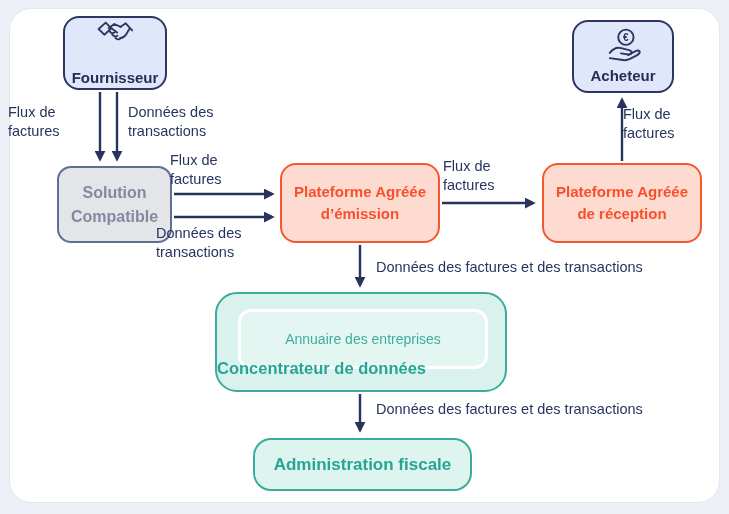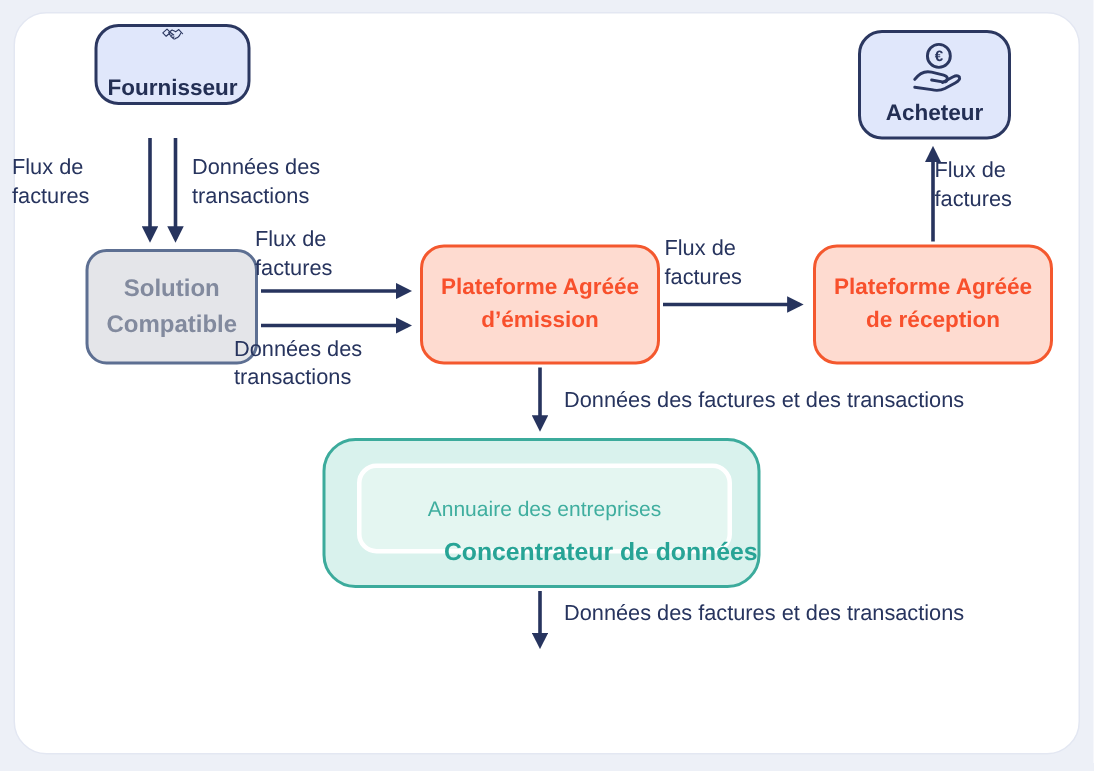--- a/index.html
+++ b/index.html
@@ -15,21 +15,21 @@
 
   .arrows { position:absolute; left:0; top:0; width:729px; height:514px; pointer-events:none; }
 
   .node {
     position:absolute; display:flex; flex-direction:column;
     align-items:center; justify-content:center; text-align:center;
   }
   .node-label { white-space:pre-line; font-weight:700; line-height:1.28; }
 
   .node-fournisseur {
-    left:63px; top:16px; width:104px; height:54px;
+    left:63px; top:16px; width:104px; height:74px;
     background:#e0e7fb; border:2.5px solid #2b3760; border-radius:16px; gap:19px;
   }
   .node-acheteur {
     left:572px; top:20px; width:102px; height:73px;
     background:#e0e7fb; border:2.5px solid #2b3760; border-radius:16px; gap:1px;
   }
   .node-fournisseur .node-label, .node-acheteur .node-label { font-size:15px; color:#232f54; }
 
   .node-solution {
     left:57px; top:166px; width:115px; height:77px;
@@ -50,21 +50,21 @@
     background:#d9f2ed; border:2.5px solid #3cab9c; border-radius:22px;
   }
   .annuaire-box {
     position:absolute; left:21px; top:15px; width:250px; height:60px;
     background:#e4f6f1; border:3px solid #ffffff; border-radius:13px;
     display:flex; align-items:center; justify-content:center;
   }
   .annuaire-label { font-size:14px; color:#3fae9f; font-weight:500; }
   .concentrateur-title {
     position:absolute; left:0; bottom:12px; width:100%;
-    font-size:16.5px; font-weight:700; color:#27a496; text-align:right;
+    font-size:16.5px; font-weight:700; color:#27a496; text-align:left;
   }
 
   .node-administration {
     left:253px; top:438px; width:219px; height:53px;
     background:#ddf4ef; border:2.5px solid #3cab9c; border-radius:18px;
   }
   .node-administration .node-label { font-size:17px; color:#27a496; }
 
   .lbl {
     position:absolute; font-size:14.5px; line-height:1.32; color:#27345e;
@@ -149,20 +149,23 @@
 de réception</div>
   </div>
 
   <div class="node node-concentrateur">
     <div class="annuaire-box">
       <div class="annuaire-label">Annuaire des entreprises</div>
     </div>
     <div class="concentrateur-title">Concentrateur de données</div>
   </div>
 
+  <div class="node node-administration">
+    <div class="node-label">Administration fiscale</div>
+  </div>
 
   <div class="lbl center lbl-f-flux">Flux de
 factures</div>
   <div class="lbl center lbl-f-donnees">Données des
 transactions</div>
   <div class="lbl center lbl-s-flux">Flux de
 factures</div>
   <div class="lbl center lbl-s-donnees">Données des
 transactions</div>
   <div class="lbl center lbl-er-flux">Flux de

